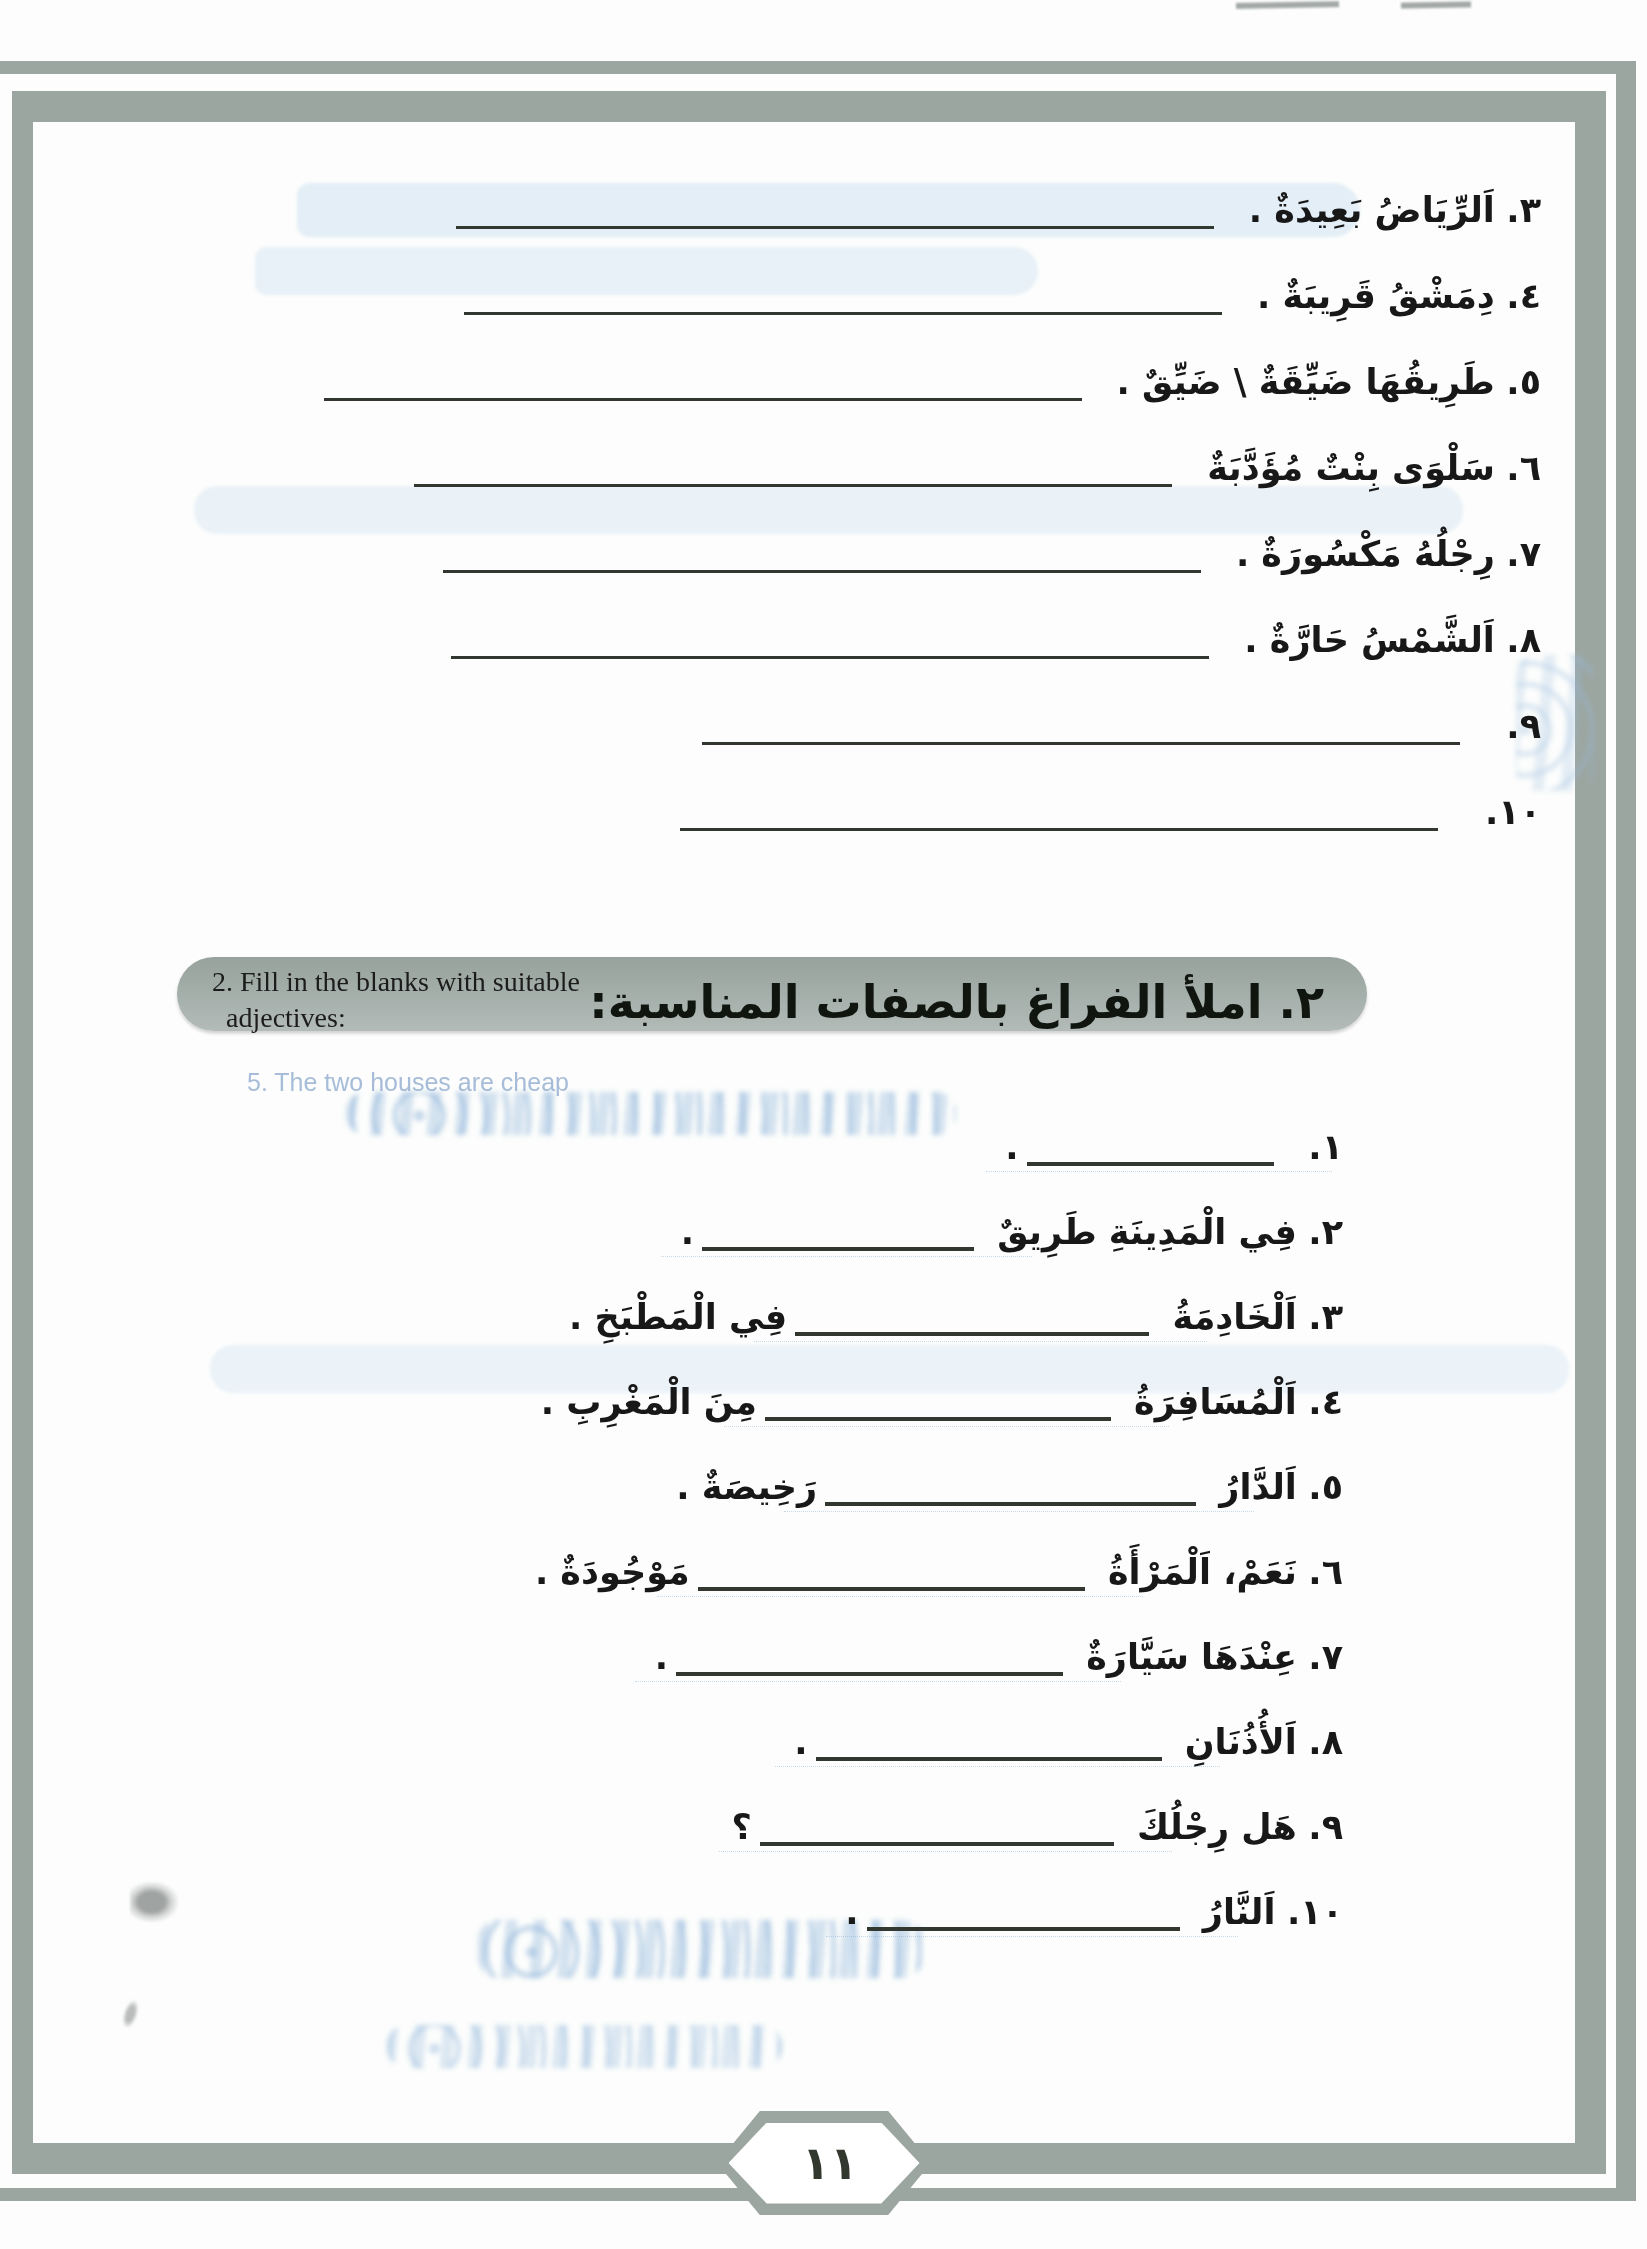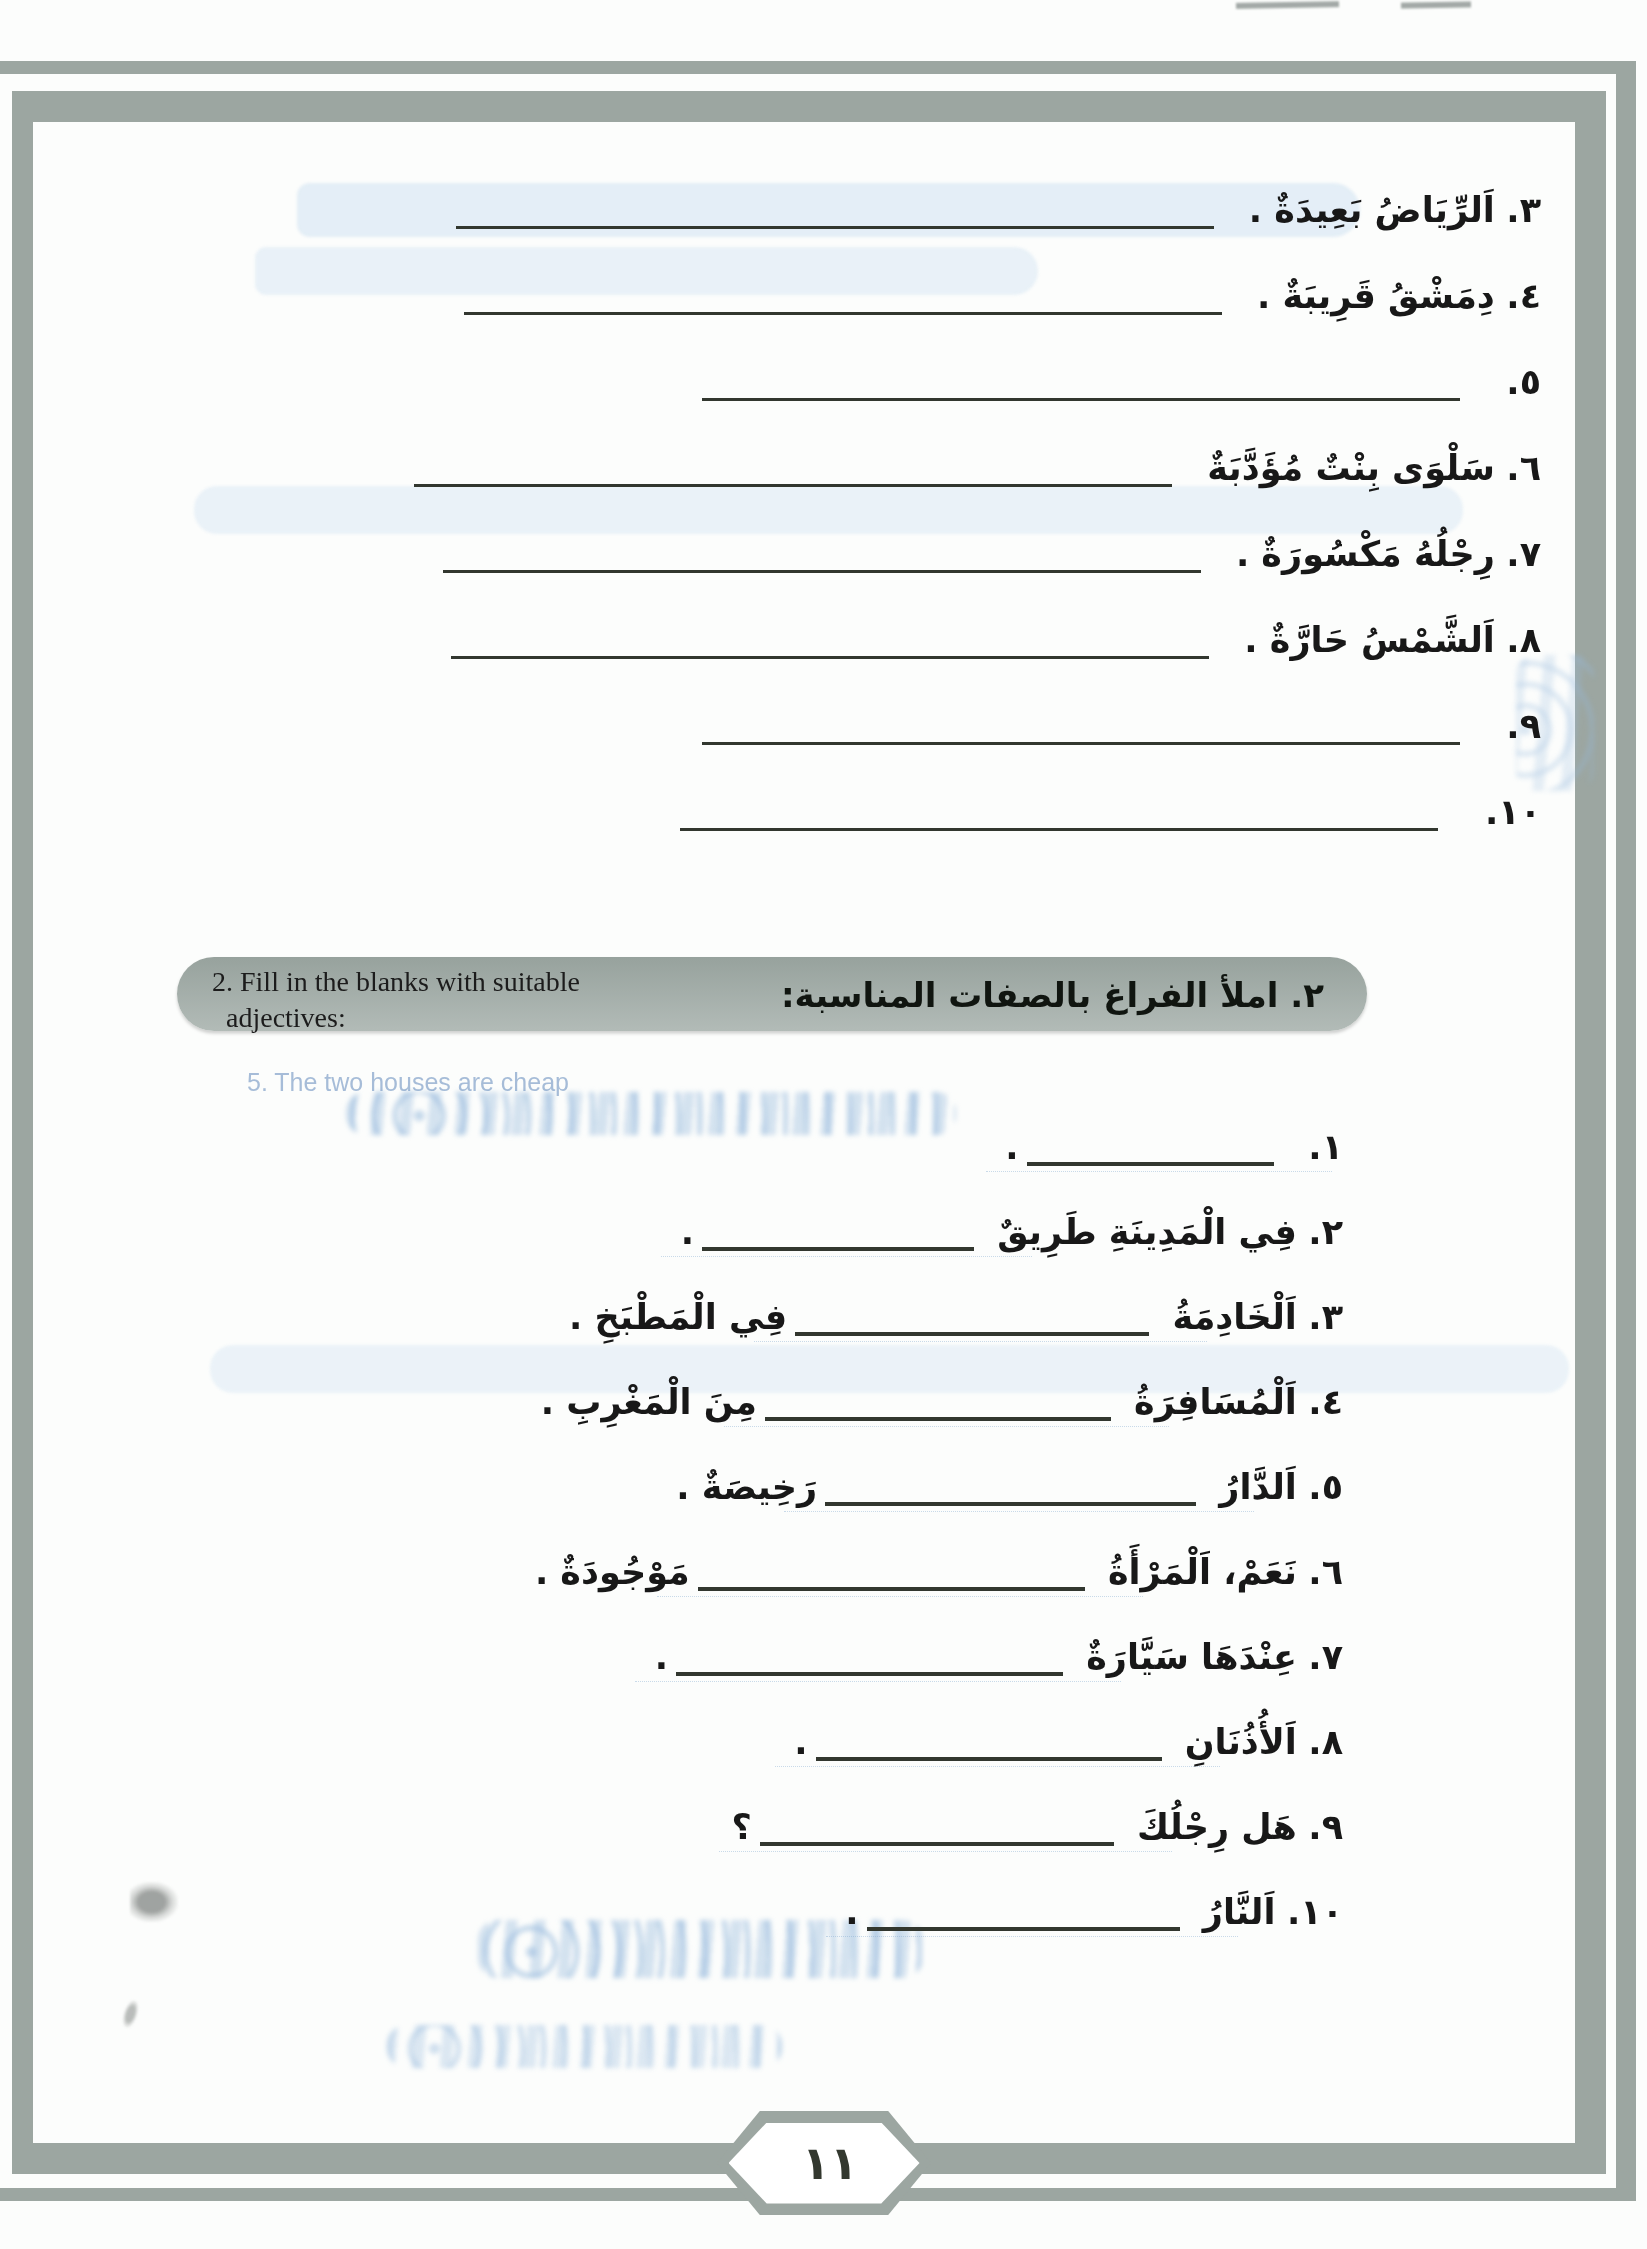--- a/index.html
+++ b/index.html
@@ -52,21 +52,21 @@
   .s2blank::after{content:"";position:absolute;left:-41px;right:-58px;bottom:-10px;
     border-top:1.6px dotted rgba(125,165,205,.4);}
 
   
   .banner{position:absolute;top:957px;left:177px;width:1190px;height:74px;border-radius:43px;
     background:linear-gradient(180deg,var(--banner-from),var(--banner-to));
     box-shadow:0 2.5px 3.3px rgba(0,0,0,.18);}
   .banner-en{position:absolute;left:35px;top:6.6px;font-family:"Liberation Serif",serif;
     font-size:28px;line-height:1.3;color:#1c1c1c;}
   .banner-en .l2{display:block;margin-left:14px;}
-  .banner-ar{position:absolute;right:43px;top:18px;direction:rtl;font-weight:bold;font-size:34px;color:#101510;}
+  .banner-ar{position:absolute;right:43px;top:18px;direction:rtl;font-weight:bold;font-size:46px;color:#101510;}
 
   
   .badge{position:absolute;top:2111px;left:717px;width:214px;height:104px;}
   .hex-outer{position:absolute;inset:0;background:var(--frame);
     clip-path:polygon(0 50%,20% 0,80% 0,100% 50%,80% 100%,20% 100%);}
   .hex-inner{position:absolute;inset:11.5px;background:#ffffff;
     clip-path:polygon(0 50%,20% 0,80% 0,100% 50%,80% 100%,20% 100%);}
   .pagenum{position:absolute;inset:0;display:flex;align-items:center;justify-content:center;
     font-weight:bold;font-size:46px;letter-spacing:11.5px;padding-left:11.5px;color:#33382f;}
 </style>
@@ -98,20 +98,21 @@
     <span class="sent">اَلرِّيَاضُ بَعِيدَةٌ .</span>
     <span class="blank s1blank"></span>
   </div>
       <div class="xrow s1row">
     <span class="num">٤.</span>
     <span class="sent">دِمَشْقُ قَرِيبَةٌ .</span>
     <span class="blank s1blank"></span>
   </div>
       <div class="xrow s1row">
     <span class="num">٥.</span>
+    <span class="sent">طَرِيقُهَا ضَيِّقَةٌ \ ضَيِّقٌ .</span>
     <span class="blank s1blank"></span>
   </div>
       <div class="xrow s1row">
     <span class="num">٦.</span>
     <span class="sent">سَلْوَى بِنْتٌ مُؤَدَّبَةٌ</span>
     <span class="blank s1blank"></span>
   </div>
       <div class="xrow s1row">
     <span class="num">٧.</span>
     <span class="sent">رِجْلُهُ مَكْسُورَةٌ .</span>

